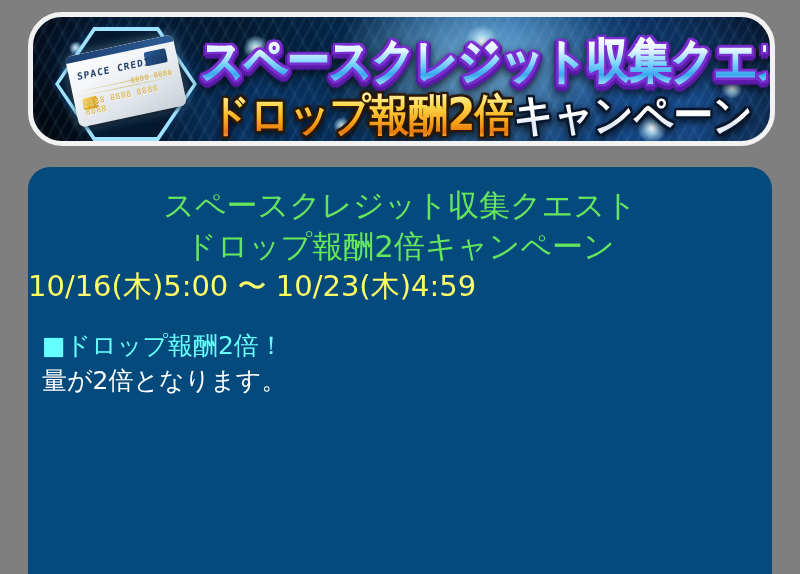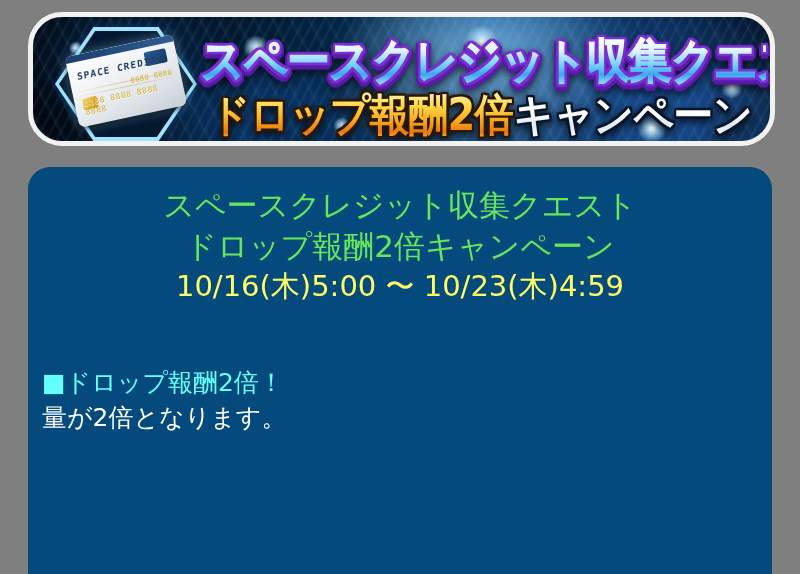--- a/index.html
+++ b/index.html
@@ -241,36 +241,36 @@
   .panel-title {
     text-align: center;
     color: #66e65c;
     font-size: 31px;
     line-height: 41px;
     font-family: "DejaVu Sans", "Liberation Sans", sans-serif;
     white-space: nowrap;
   }
   .panel-title.first { padding-top: 18px; }
   .panel-date {
-    text-align: center;
+    text-align: left;
     color: #ffff66;
     font-size: 29px;
     line-height: 38px;
     font-family: "DejaVu Sans", "Liberation Sans", sans-serif;
     white-space: nowrap;
   }
   .panel-body {
     padding: 0 16px 0 14px;
     font-family: "DejaVu Sans", "Liberation Sans", sans-serif;
   }
   .section-head {
     color: #66ffff;
     font-size: 25px;
     line-height: 34px;
-    margin-top: 61px;
+    margin-top: 24px;
     white-space: nowrap;
   }
   .body-text {
     color: #ffffff;
     font-size: 25px;
     line-height: 36px;
   }
   .body-spacer { height: 30px; }
 </style>
 </head>

